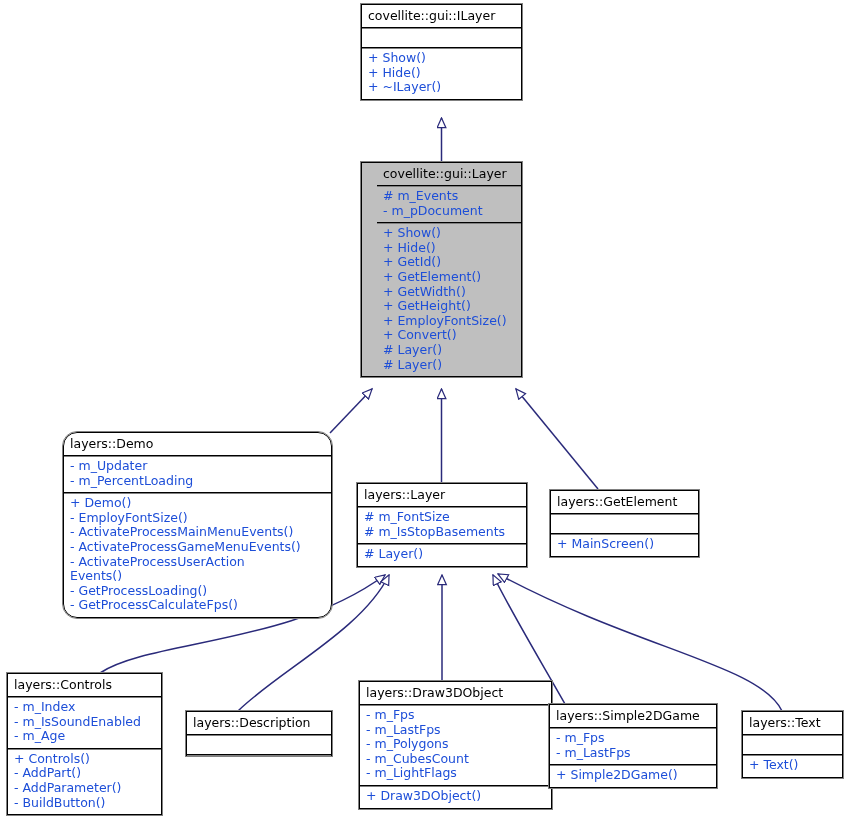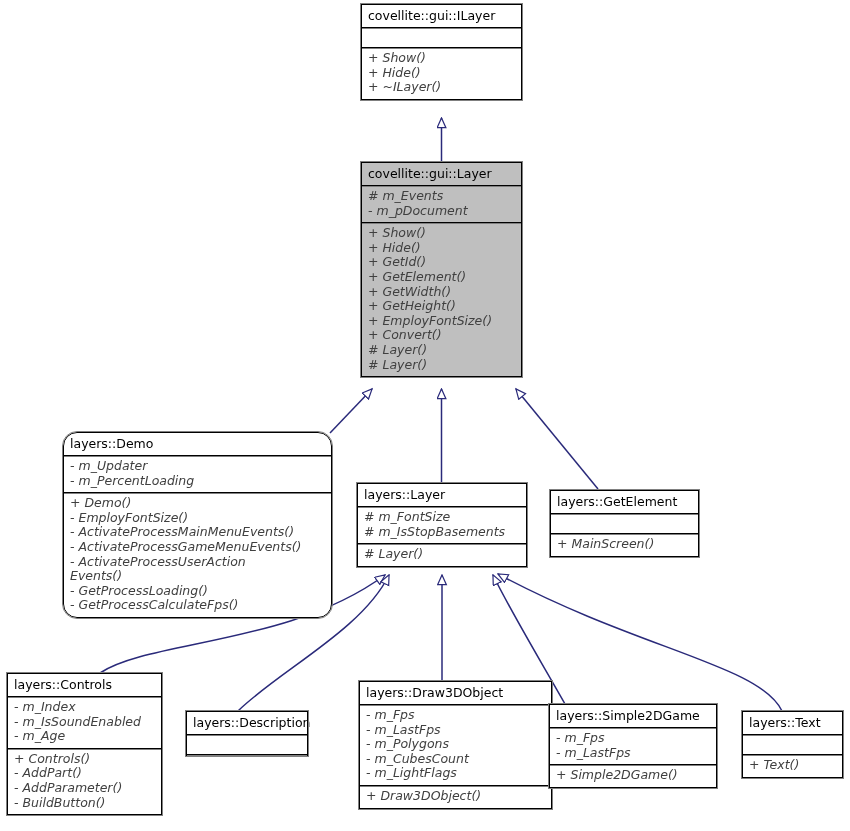--- a/index.html
+++ b/index.html
@@ -54,22 +54,21 @@
     font-size: 12.5px;
     line-height: 14.6px;
     color: #000000;
   }
   .uml-section.empty {
     height: 19px;
     padding: 0;
   }
   .member {
     white-space: pre-wrap;
-    color: #404040;
-    font-style: italic;
+    color: #1d4ed8;
   }
 </style>
 </head>
 <body>
 
 <div id="canvas">
 
   <svg id="edges" viewBox="0 0 850 831" width="850" height="831" xmlns="http://www.w3.org/2000/svg">
     <defs>
       <marker id="inh" markerWidth="12" markerHeight="12" refX="10.5" refY="5" orient="auto" markerUnits="userSpaceOnUse">
@@ -99,21 +98,21 @@
       <div class="uml-title">covellite::gui::ILayer</div>
       <div class="divider"></div>
       <div class="uml-section empty"></div>
       <div class="divider"></div>
       <div class="uml-section">
         <div class="member">+ Show()</div>
         <div class="member">+ Hide()</div>
         <div class="member">+ ~ILayer()</div>
       </div>
     </div>
-    <div class="uml-box filled" style="left: 361px; top: 162px; width: 161px;">
+    <div class="uml-box filled" style="left: 361px; top: 162px; width: 161px; padding-left: 15px;">
       <div class="uml-title">covellite::gui::Layer</div>
       <div class="divider"></div>
       <div class="uml-section">
         <div class="member"># m_Events</div>
         <div class="member">- m_pDocument</div>
       </div>
       <div class="divider"></div>
       <div class="uml-section">
         <div class="member">+ Show()</div>
         <div class="member">+ Hide()</div>
@@ -176,21 +175,21 @@
         <div class="member">- m_Age</div>
       </div>
       <div class="divider"></div>
       <div class="uml-section">
         <div class="member">+ Controls()</div>
         <div class="member">- AddPart()</div>
         <div class="member">- AddParameter()</div>
         <div class="member">- BuildButton()</div>
       </div>
     </div>
-    <div class="uml-box" style="left: 186px; top: 711px; width: 122px;">
+    <div class="uml-box" style="left: 186px; top: 711px; width: 146px;">
       <div class="uml-title">layers::Description</div>
       <div class="divider"></div>
       <div class="uml-section empty"></div>
       <div class="divider"></div>
     </div>
     <div class="uml-box" style="left: 359px; top: 681px; width: 193px;">
       <div class="uml-title">layers::Draw3DObject</div>
       <div class="divider"></div>
       <div class="uml-section">
         <div class="member">- m_Fps</div>

